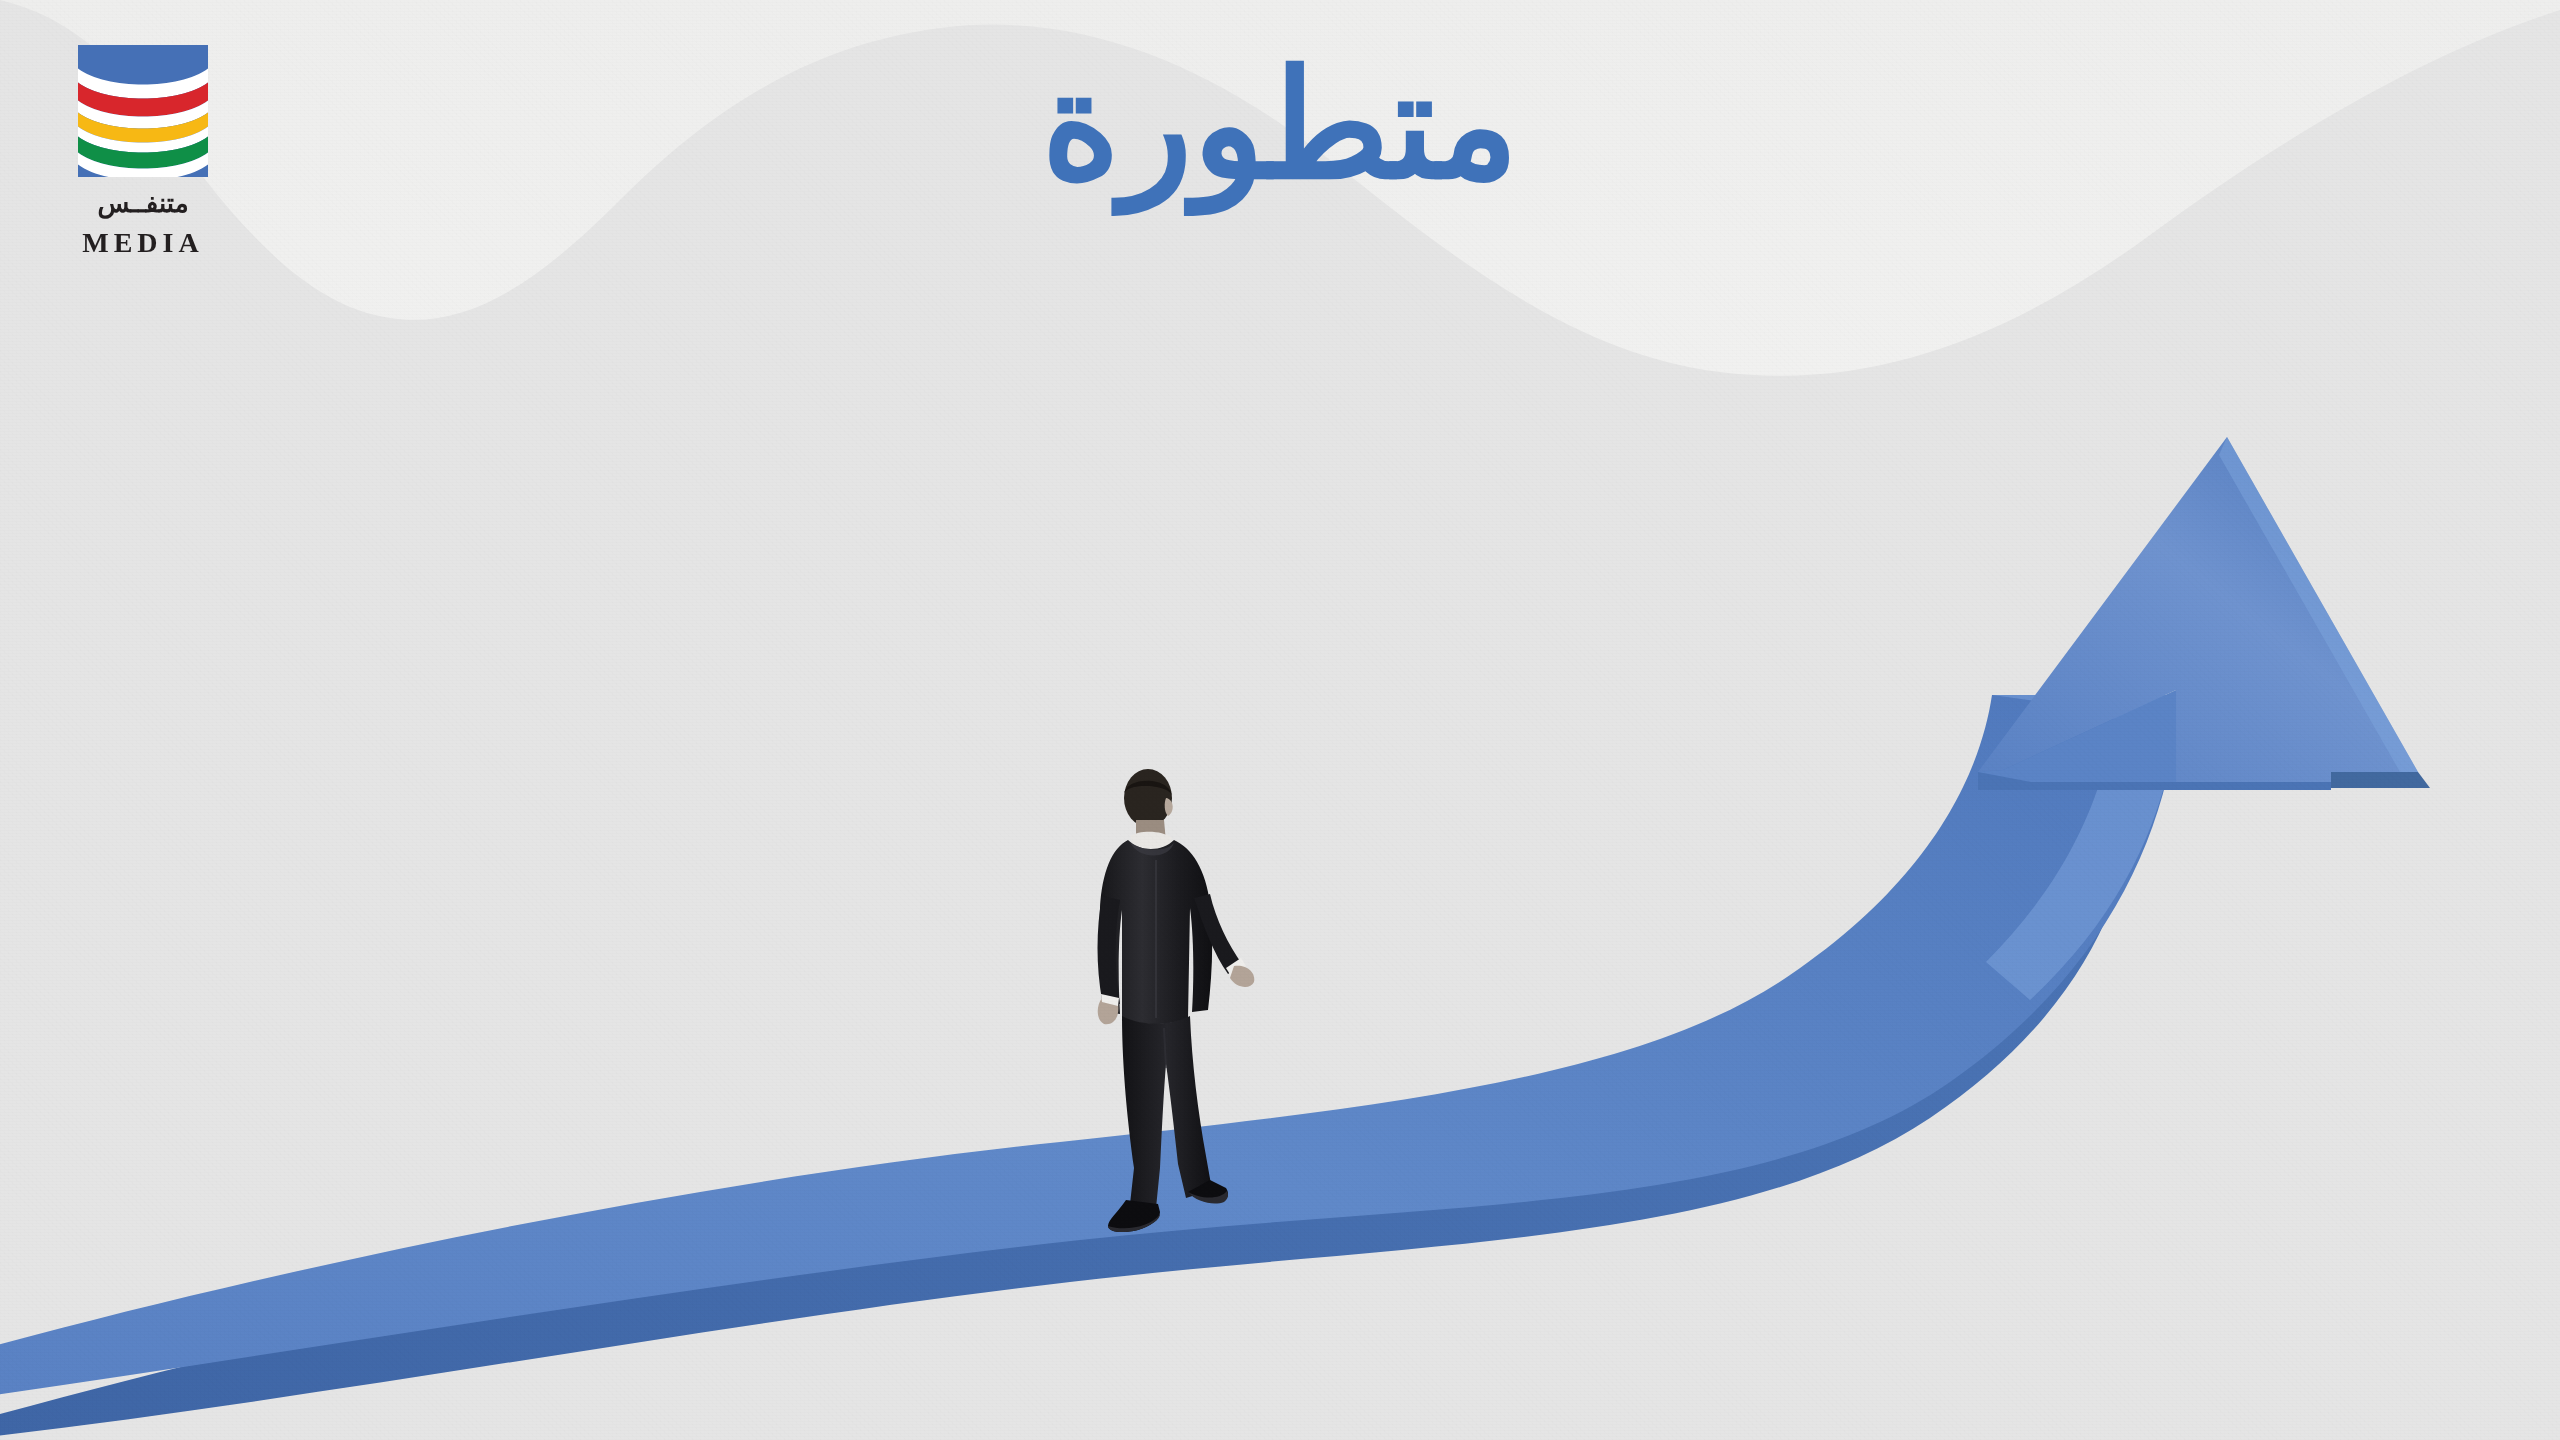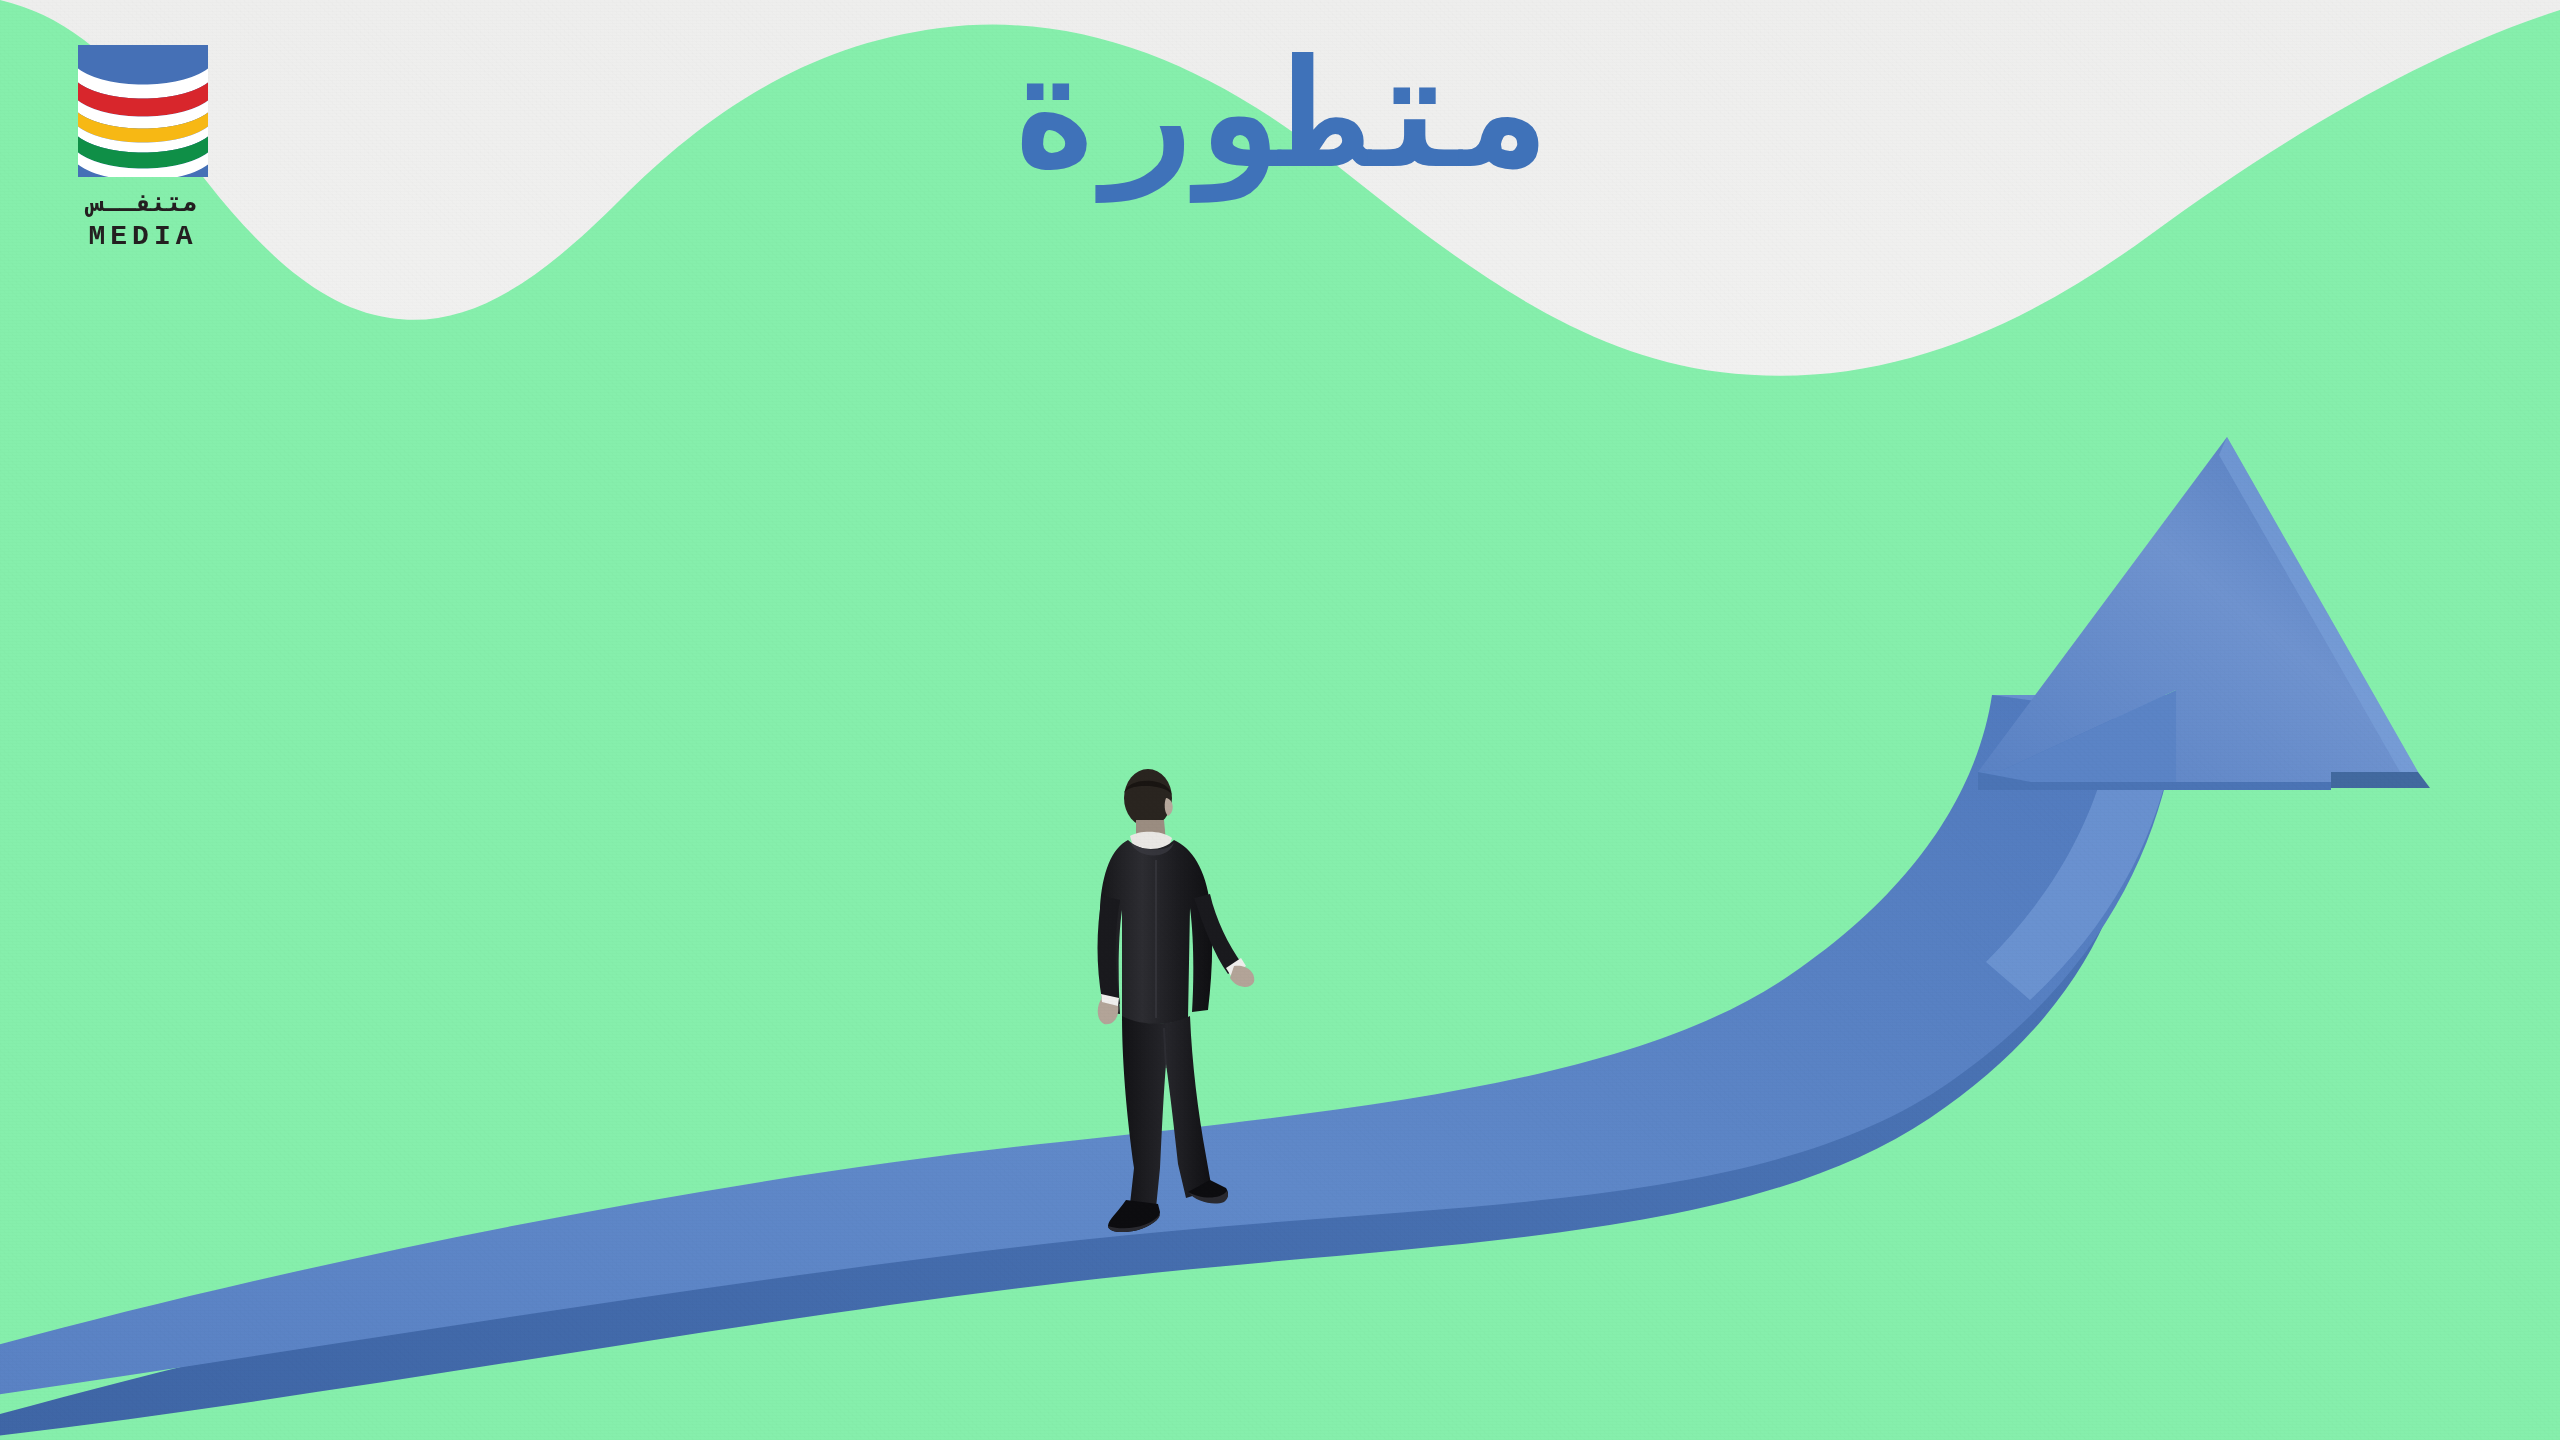--- a/index.html
+++ b/index.html
@@ -6,22 +6,22 @@
   html, body {
     margin: 0;
     padding: 0;
     background: #ffffff;
   }
   .slide {
     position: relative;
     width: 2560px;
     height: 1440px;
     overflow: hidden;
-    background: #86efac;
-    font-family: Liberation Mono, monospace;
+    background: #e5e5e5;
+    font-family: Liberation Serif, serif;
   }
 
   
   .texture {
     position: absolute;
     inset: 0;
     pointer-events: none;
     opacity: .55;
     background-image:
       repeating-linear-gradient(0deg,   rgba(0,0,0,.016) 0px, rgba(0,0,0,.016) 1px, rgba(255,255,255,0) 1px, rgba(255,255,255,0) 3px),
@@ -76,21 +76,21 @@
     font-size: 26px;
     font-weight: 700;
     color: #231f20;
     letter-spacing: 0px;
     text-align: center;
     line-height: 1;
     direction: rtl;
     width: 130px;
   }
   .logo-word-en {
-    margin-top: 6px;
+    margin-top: 12px;
     font-size: 28px;
     font-weight: 700;
     color: #231f20;
     letter-spacing: 5px;
     text-align: center;
     line-height: 1;
     direction: ltr;
     width: 130px;
   }
 

